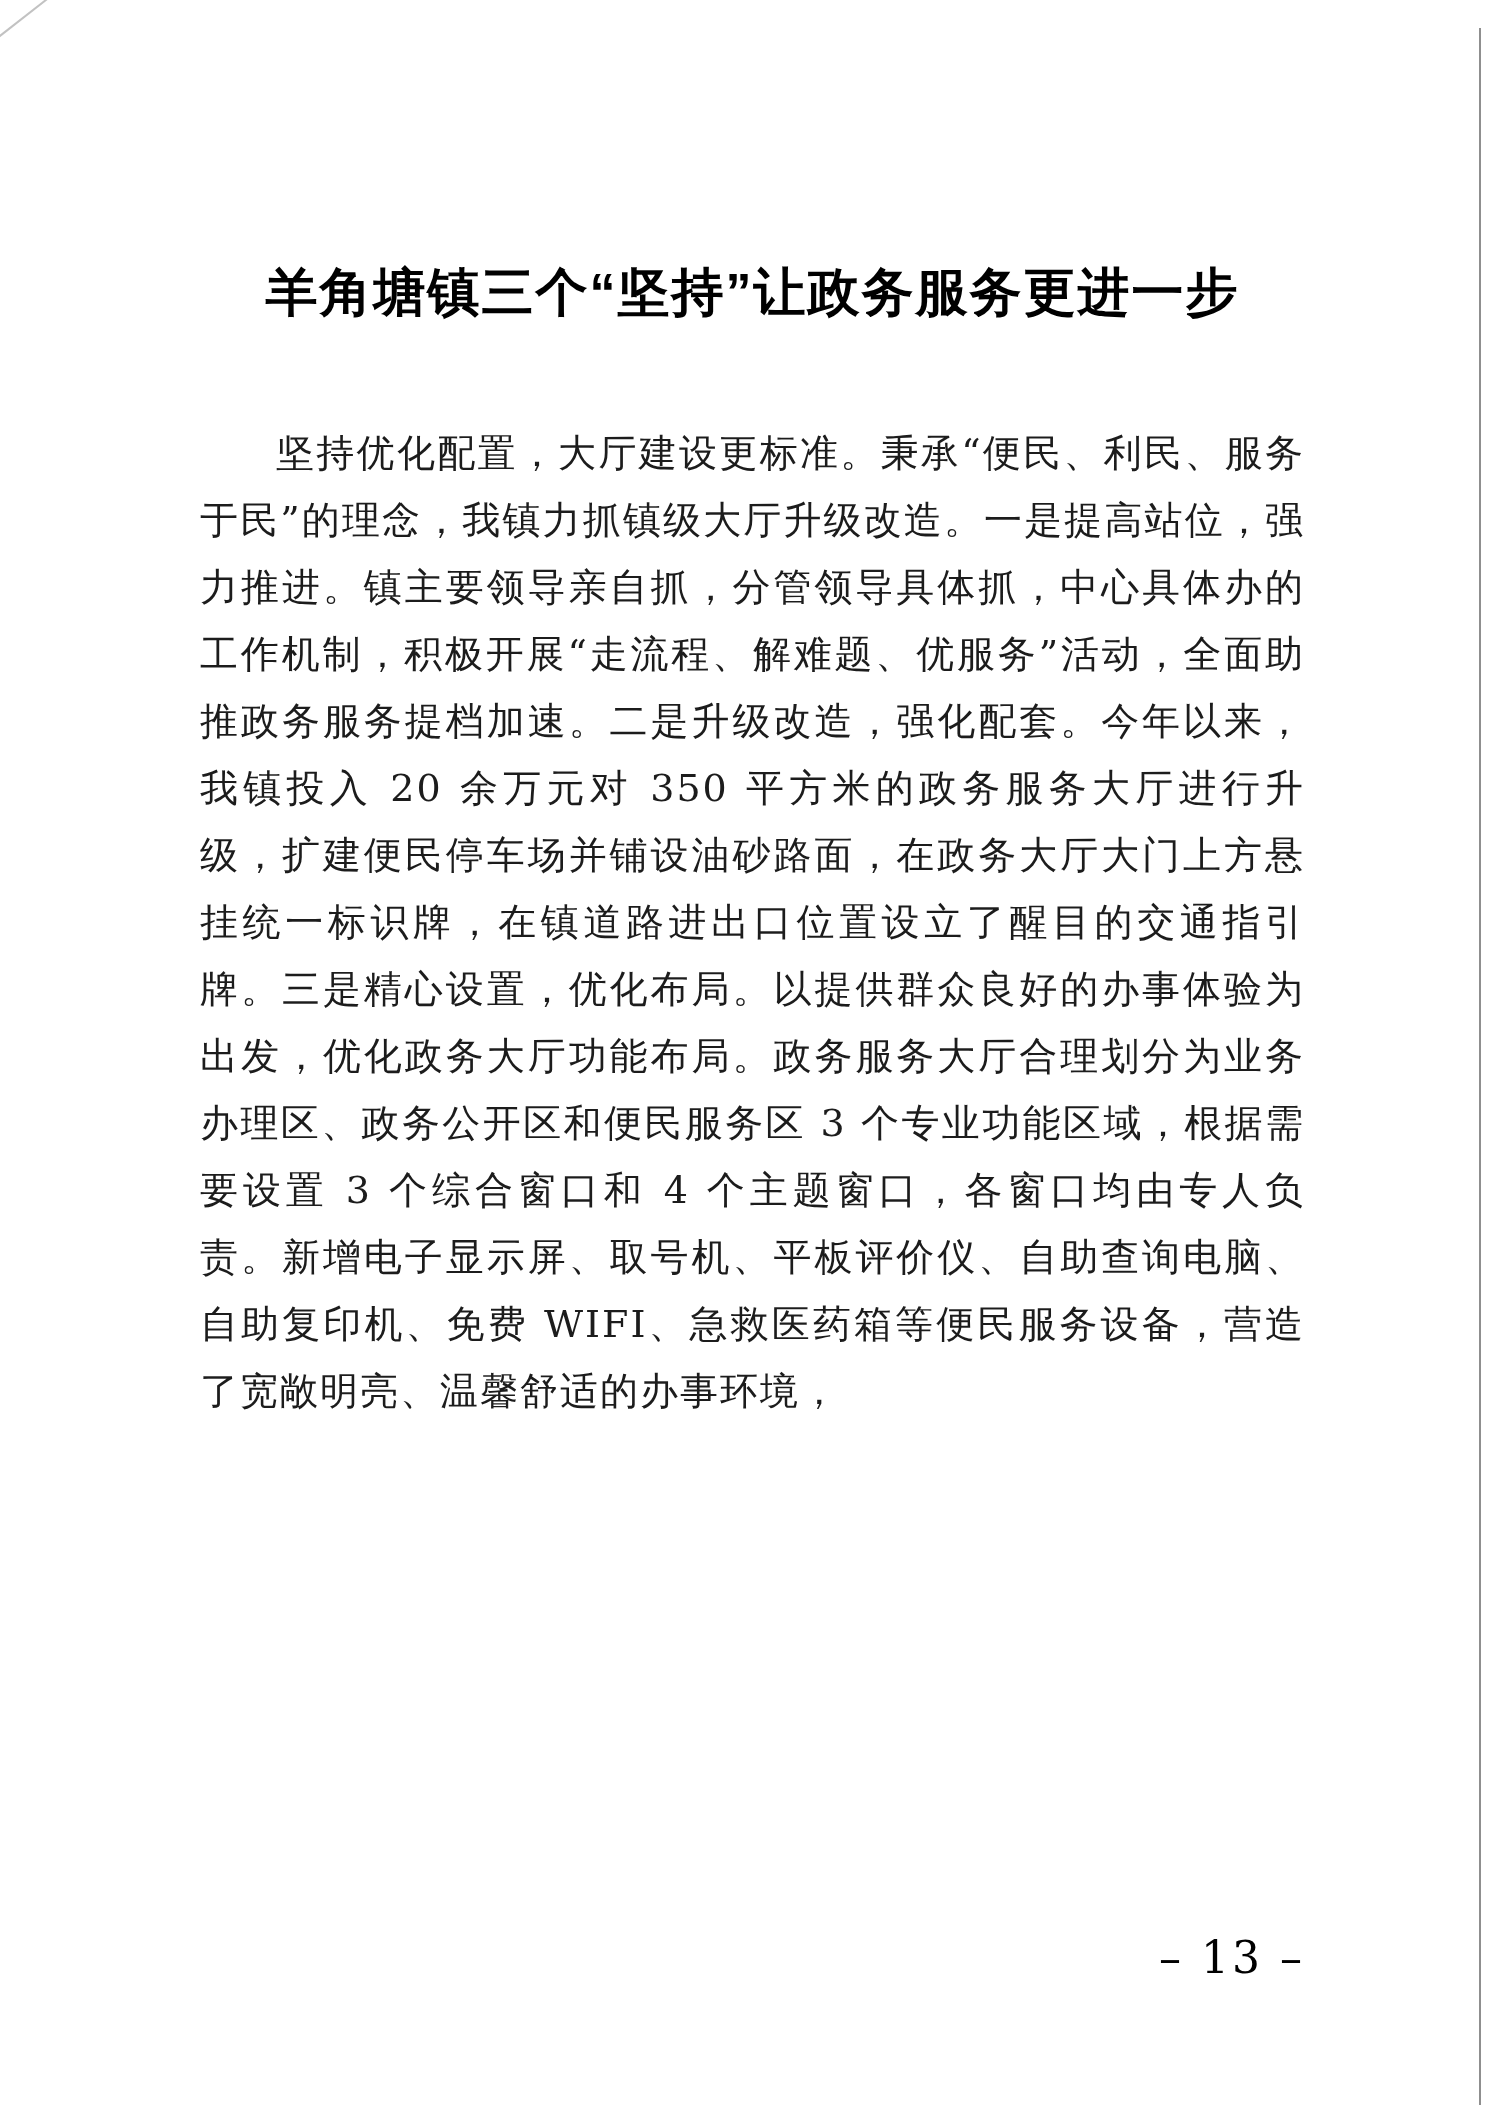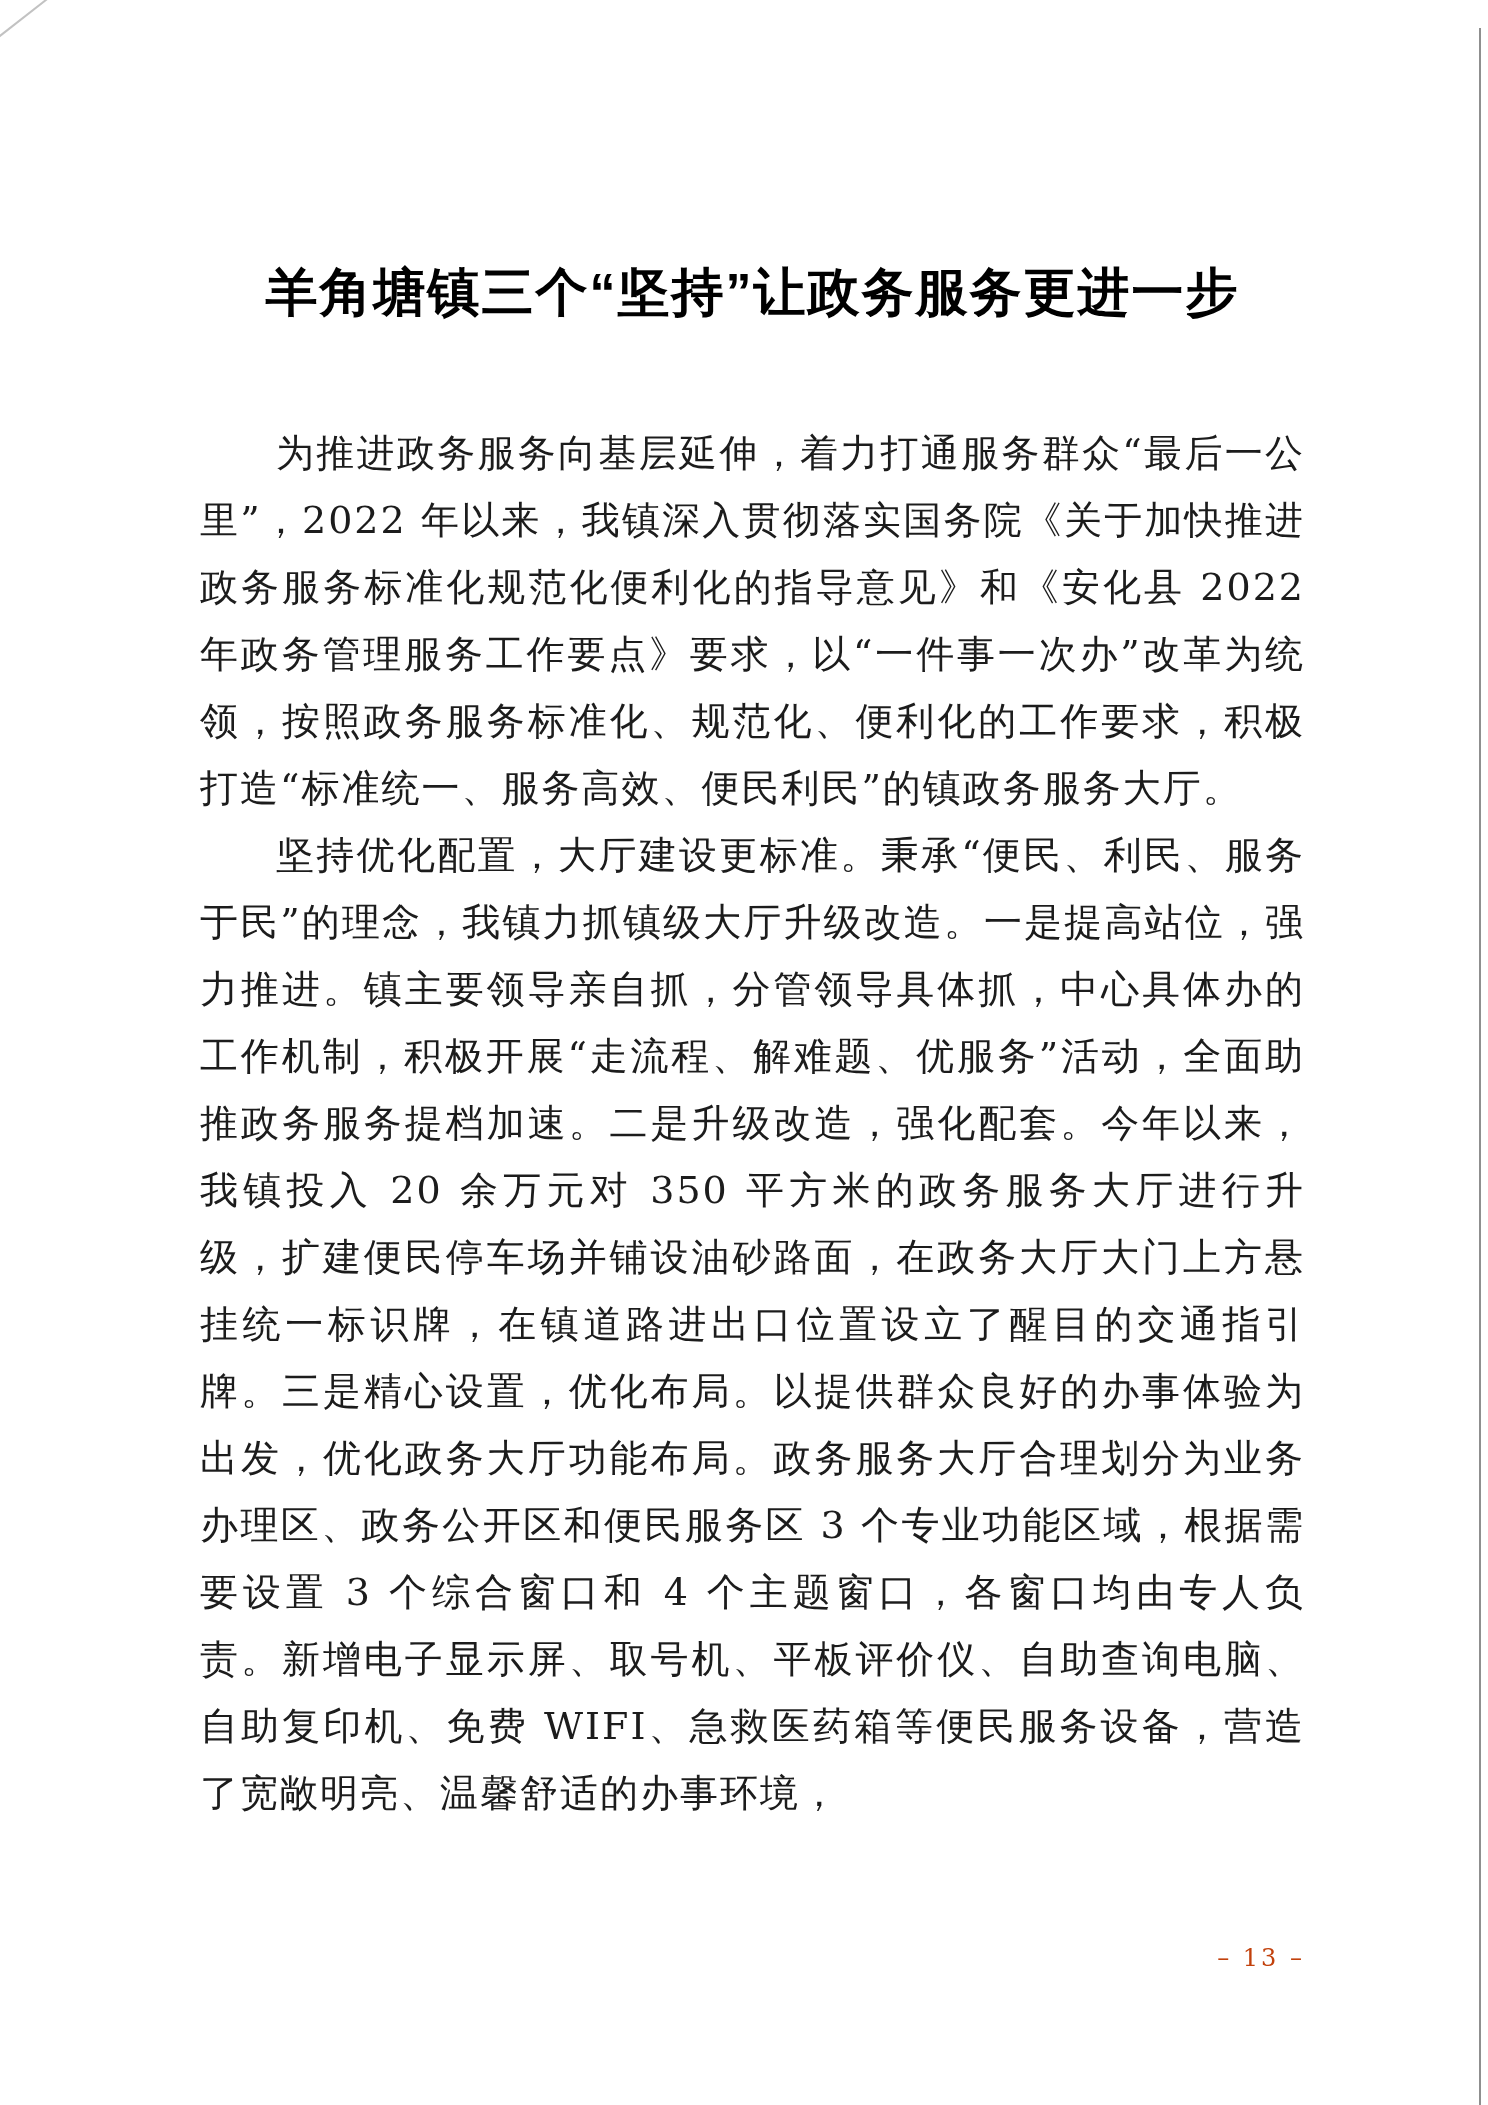--- a/index.html
+++ b/index.html
@@ -63,38 +63,37 @@
   }
   .doc-body p {
     margin: 0;
     padding: 0;
     text-indent: 2em;
   }
   .page-number {
     position: absolute;
     top: 1938px;
     right: 183px;
-    font-size: 24px;
+    font-size: 44px;
     line-height: 40px;
     letter-spacing: 3px;
-    color: #c2410c;
+    color: #000000;
     font-family: "DejaVu Serif", "Liberation Serif", serif;
     text-align: right;
   }
 </style>
 </head>
 <body>
 
 <div class="page">
 
   <div class="corner-mark"></div>
   <div class="edge-line"></div>
 
   <h1 class="doc-title">羊角塘镇三个“坚持”让政务服务更进一步</h1>
 
   <div class="doc-body">
-    <p>为推进政务服务向基层延伸，着力打通服务群众“最后一公里”，2022 年以来，我镇深入贯彻落实国务院《关于加快推进政务服务标准化规范化便利化的指导意见》和《安化县 2022 年政务管理服务工作要点》要求，以“一件事一次办”改革为统领，按照政务服务标准化、规范化、便利化的工作要求，积极打造“标准统一、服务高效、便民利民”的镇政务服务大厅。</p>
     <p>坚持优化配置，大厅建设更标准。秉承“便民、利民、服务于民”的理念，我镇力抓镇级大厅升级改造。一是提高站位，强力推进。镇主要领导亲自抓，分管领导具体抓，中心具体办的工作机制，积极开展“走流程、解难题、优服务”活动，全面助推政务服务提档加速。二是升级改造，强化配套。今年以来，我镇投入 20 余万元对 350 平方米的政务服务大厅进行升级，扩建便民停车场并铺设油砂路面，在政务大厅大门上方悬挂统一标识牌，在镇道路进出口位置设立了醒目的交通指引牌。三是精心设置，优化布局。以提供群众良好的办事体验为出发，优化政务大厅功能布局。政务服务大厅合理划分为业务办理区、政务公开区和便民服务区 3 个专业功能区域，根据需要设置 3 个综合窗口和 4 个主题窗口，各窗口均由专人负责。新增电子显示屏、取号机、平板评价仪、自助查询电脑、自助复印机、免费 WIFI、急救医药箱等便民服务设备，营造了宽敞明亮、温馨舒适的办事环境，</p>
   </div>
 
   <div class="page-number">– 13 –</div>
 
 </div>
 
 </body></html>

